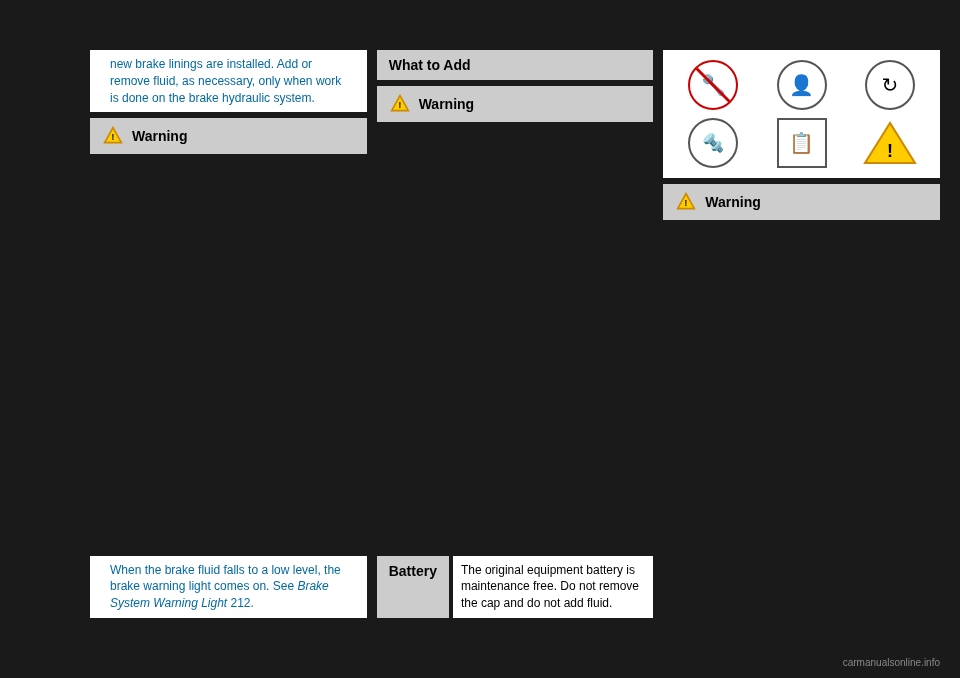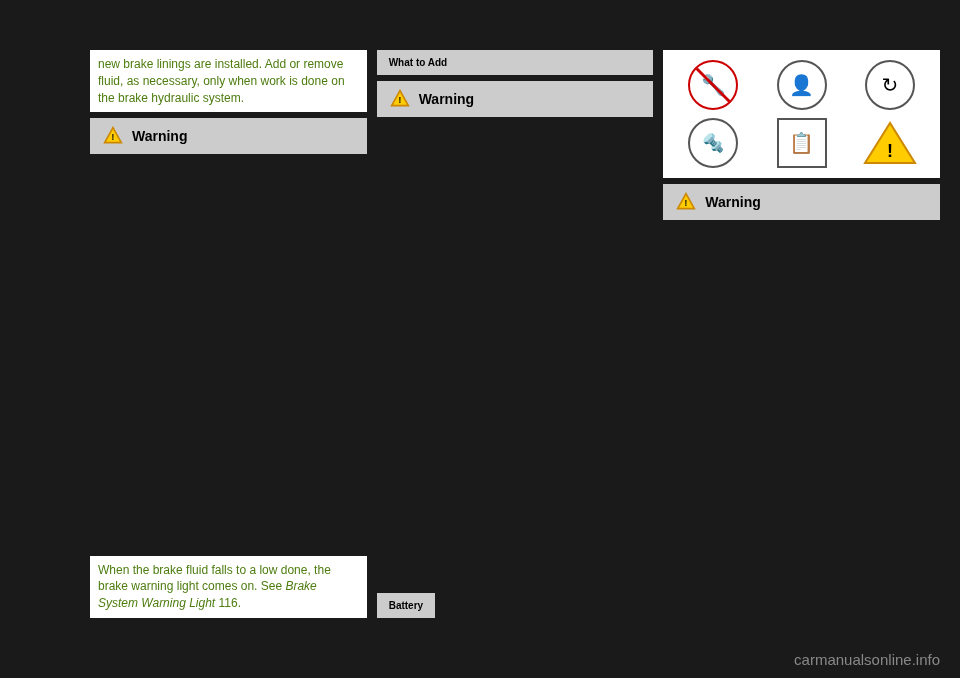--- a/index.html
+++ b/index.html
@@ -25,24 +25,24 @@
 
     .column {
       flex: 1;
       display: flex;
       flex-direction: column;
       gap: 6px;
     }
 
     .text-block {
       background: white;
-      padding: 6px 8px;
+      padding: 6px 20px;
       font-size: 12px;
       line-height: 1.4;
-      color: #4d7c0f;
+      color: #0369a1;
     }
 
     .warning-bar {
       background: #cccccc;
       padding: 7px 12px;
       display: flex;
       align-items: center;
       gap: 8px;
       font-weight: bold;
       font-size: 14px;
@@ -59,21 +59,21 @@
 
     .warning-icon svg {
       width: 20px;
       height: 20px;
     }
 
     .section-header {
       background: #cccccc;
       padding: 7px 12px;
       font-weight: bold;
-      font-size: 10px;
+      font-size: 14px;
       color: #000;
     }
 
     .italic-text {
       font-style: italic;
     }
 
     .battery-text {
       background: white;
       padding: 6px 8px;
@@ -152,21 +152,21 @@
 
     .spacer {
       flex: 1;
     }
 
     .watermark {
       position: absolute;
       bottom: 10px;
       right: 20px;
       color: #888;
-      font-size: 15px;
+      font-size: 10px;
     }
   </style>
 </head>
 <body>
 
 <div class="page-content">
 
   <div class="column">
     <div class="text-block">
       <span>new brake linings are installed. Add or remove fluid, as necessary, only when work is done on the brake hydraulic system.</span>
@@ -175,38 +175,39 @@
       <span class="warning-icon">
         <svg viewBox="0 0 24 24" fill="none" stroke="#cc8800" stroke-width="2">
           <path d="M12 2L2 20h20L12 2z" fill="#ffcc00" stroke="#cc8800"></path>
           <text x="12" y="17" text-anchor="middle" font-size="10" font-weight="bold" fill="#000" stroke="none">!</text>
         </svg>
       </span>
       <span>Warning</span>
     </div>
     <div class="spacer"></div>
     <div class="text-block">
-      <span>When the brake fluid falls to a low done, the brake warning light comes on. See </span><span class="italic-text">Brake System Warning Light</span><span> 116.</span>
+      <span>When the brake fluid falls to a low level, the brake warning light comes on. See </span><span class="italic-text">Brake System Warning Light</span><span> 212.</span>
     </div>
   </div>
 
   <div class="column">
     <div class="section-header">What to Add</div>
     <div class="warning-bar">
       <span class="warning-icon">
         <svg viewBox="0 0 24 24" fill="none" stroke="#cc8800" stroke-width="2">
           <path d="M12 2L2 20h20L12 2z" fill="#ffcc00" stroke="#cc8800"></path>
           <text x="12" y="17" text-anchor="middle" font-size="10" font-weight="bold" fill="#000" stroke="none">!</text>
         </svg>
       </span>
       <span>Warning</span>
     </div>
     <div class="spacer"></div>
     <div class="battery-section">
       <div class="section-header">Battery</div>
+      <div class="battery-text">The original equipment battery is maintenance free. Do not remove the cap and do not add fluid.</div>
     </div>
   </div>
 
   <div class="column">
     <div class="icons-grid">
 
       <div class="icon-circle no-symbol" style="border-color:#cc0000; position:relative; overflow:hidden;">
         <span style="font-size:20px;">🔧</span>
         <svg style="position:absolute;top:0;left:0;width:100%;height:100%;" viewBox="0 0 50 50">
           <line x1="5" y1="5" x2="45" y2="45" stroke="#cc0000" stroke-width="3"></line>

